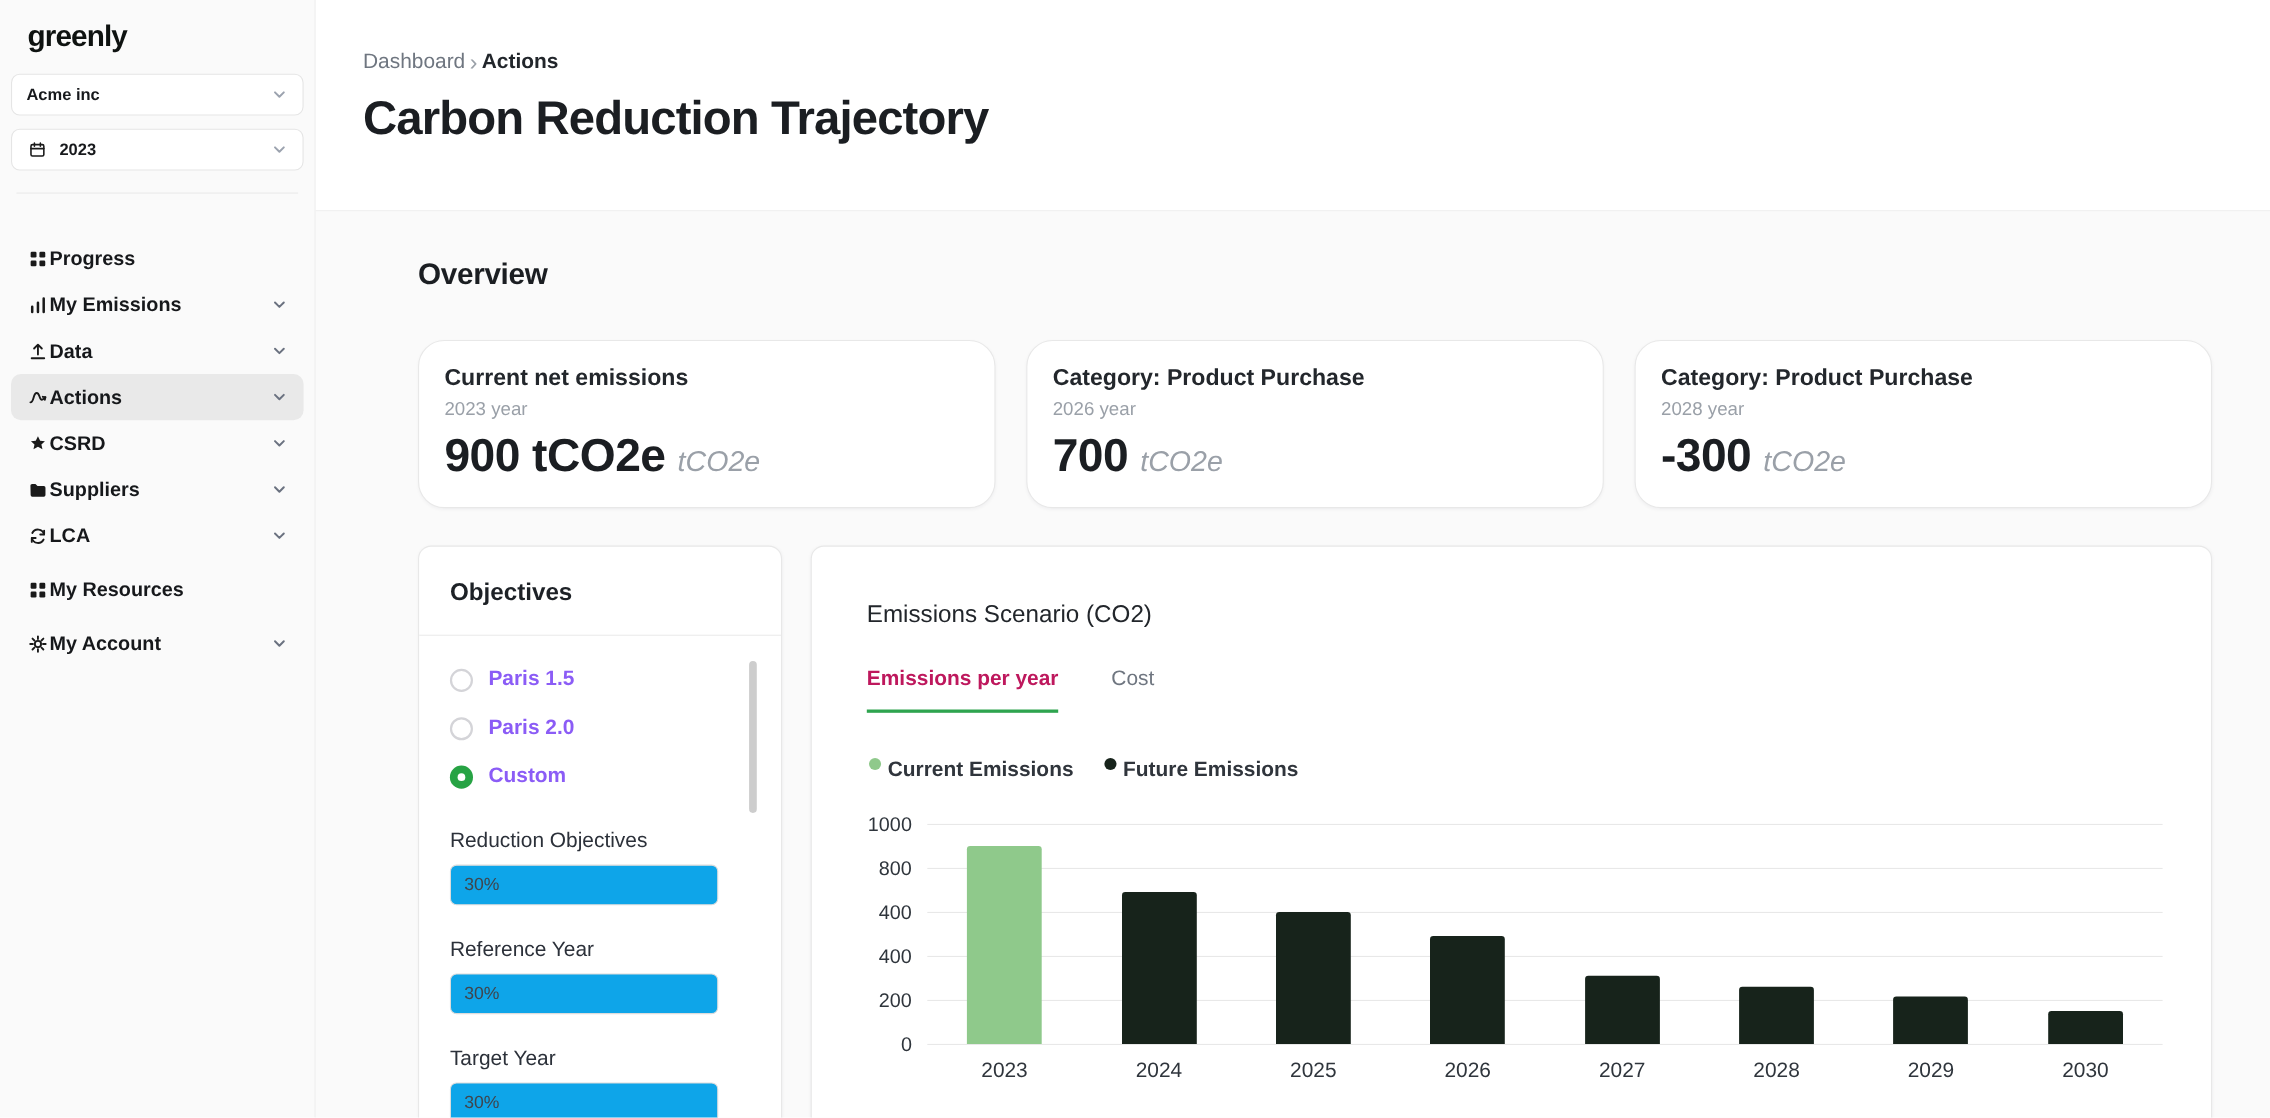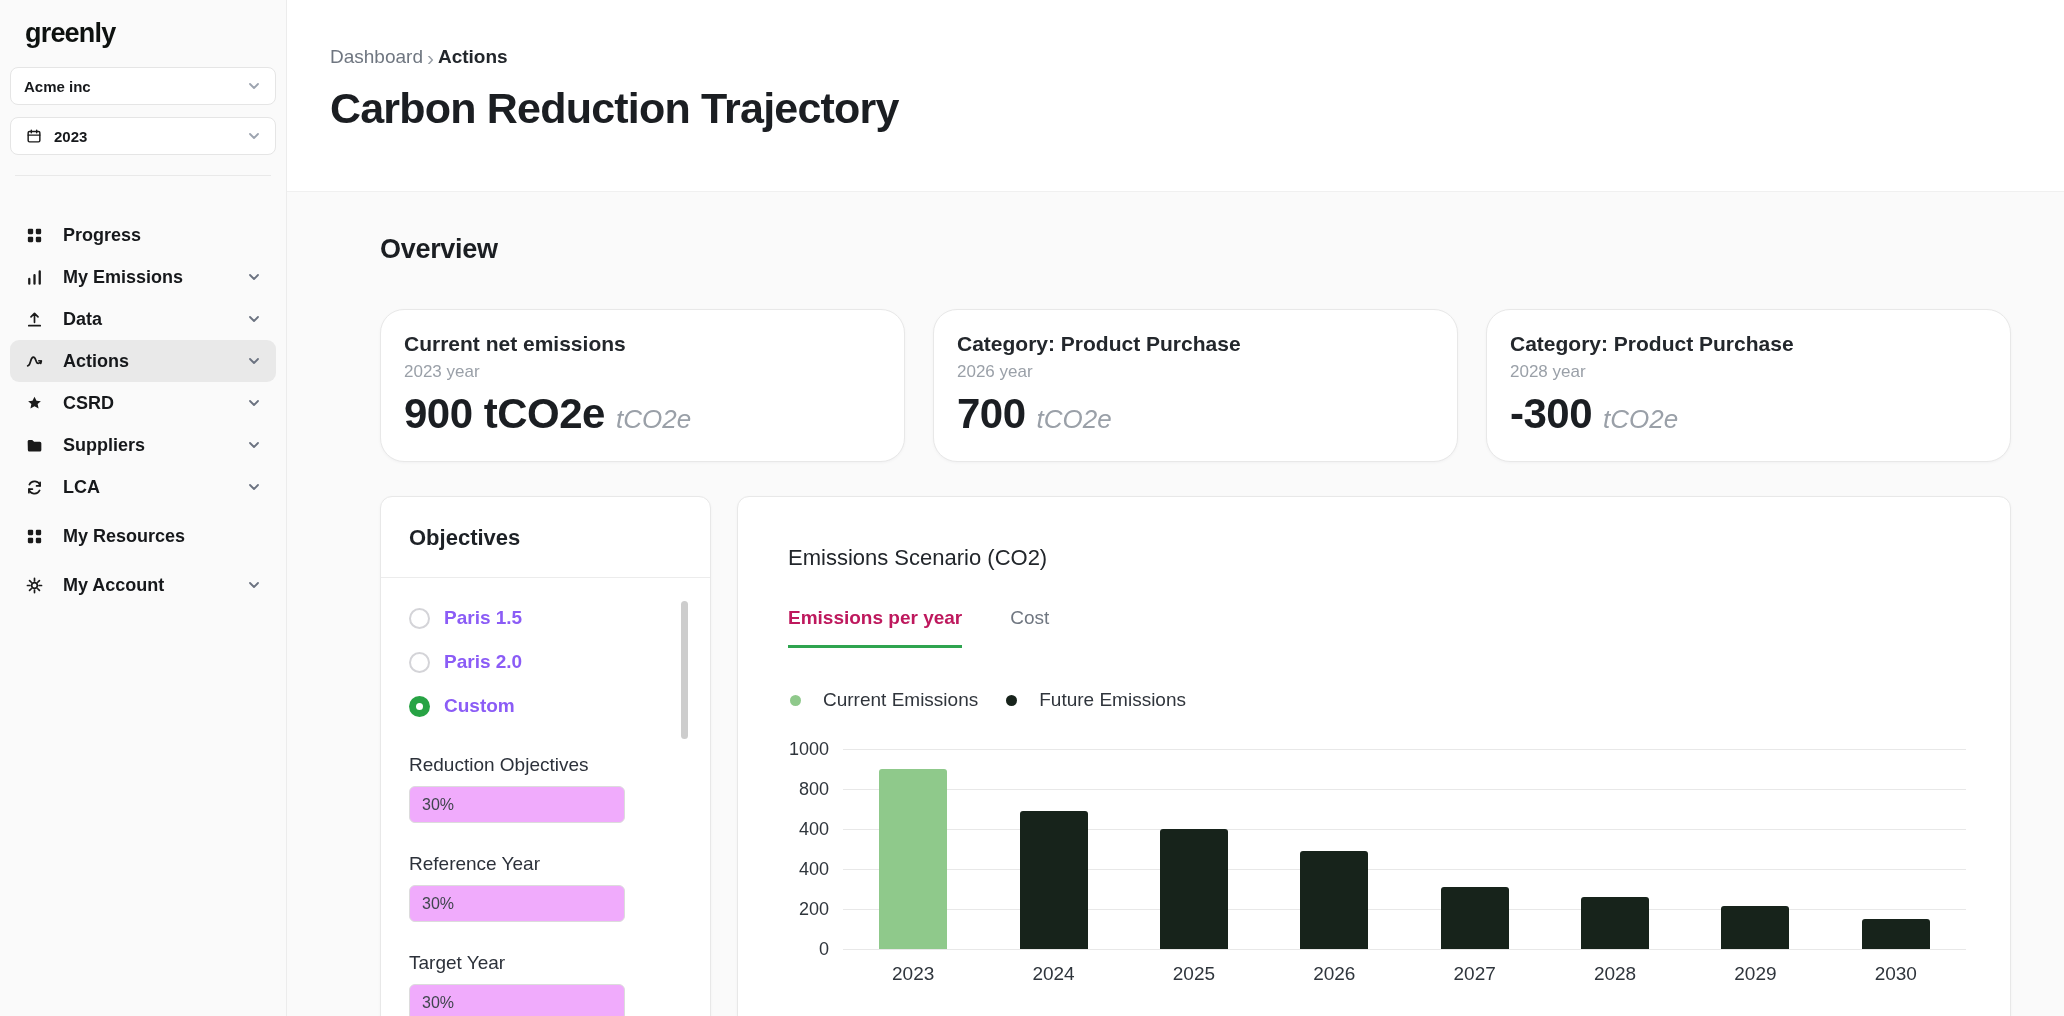--- a/index.html
+++ b/index.html
@@ -8,21 +8,21 @@
 
   
   .sidebar { position:absolute; left:0; top:0; width:287px; height:1016px; background:#fafafa; border-right:1px solid #ececec; padding:18px 10px 0; }
   .logo { margin-left:15px; font-size:27px; font-weight:800; letter-spacing:-0.8px; color:#0e1210; }
   .selector { display:flex; align-items:center; gap:10px; height:38px; background:#ffffff; border:1px solid #e5e5e5; border-radius:8px; padding:0 13px; font-size:15px; font-weight:700; color:#17191c; cursor:pointer; }
   .selector.first { margin-top:18px; }
   .selector.second { margin-top:12px; font-weight:600; }
   .selector .chev { margin-left:auto; display:flex; }
   .side-divider { height:1px; background:#e9e9e9; margin:20px 5px 0; }
   .nav { margin-top:38px; }
-  .nav-item { display:flex; align-items:center; gap:19px; height:42px; padding:0 14px; border-radius:9px; cursor:pointer; }
+  .nav-item { display:flex; align-items:center; gap:1px; height:42px; padding:0 14px; border-radius:9px; cursor:pointer; }
   .nav-item.active { background:#e9e9e9; }
   .nav-item.space-above { margin-top:7px; }
   .nlabel { font-size:18px; font-weight:600; color:#16181b; }
   .nicon { display:flex; width:20px; justify-content:center; }
   .nav-item .chev { margin-left:auto; display:flex; }
 
   
   .page-header { position:absolute; left:287px; top:0; right:0; height:191px; background:#ffffff; padding:46px 0 0 43px; }
   .breadcrumb { display:flex; align-items:center; gap:4px; font-size:19px; }
   .crumb-link { color:#6f7680; cursor:pointer; }
@@ -46,31 +46,31 @@
   .objectives-card { position:absolute; left:93px; top:304px; width:331px; height:760px; background:#ffffff; border:1px solid #e8e8e8; border-radius:12px; box-shadow:0 1px 3px rgba(16,24,40,.04); }
   .obj-header { padding:28px 28px 26px; border-bottom:1px solid #ececec; font-size:22px; font-weight:700; color:#1d2126; }
   .radios { margin-top:18px; }
   .radio-row { display:flex; align-items:center; gap:14px; height:44px; padding:0 28px; cursor:pointer; }
   .radio-circle { width:21px; height:21px; border-radius:50%; border:2px solid #d4d4d8; background:#fff; position:relative; flex:none; }
   .radio-row.selected .radio-circle { border:none; background:#27a344; }
   .radio-row.selected .radio-circle::after { content:""; position:absolute; width:7px; height:7px; left:7px; top:7px; border-radius:50%; background:#fff; }
   .radio-label { font-size:19px; font-weight:700; color:#8b5cf6; }
   .field-label { margin:30px 28px 10px; font-size:19px; color:#2c313a; }
   .field-label.firstf { margin-top:26px; }
-  .field-input { display:block; margin:0 28px; width:216px; height:37px; border:1px solid #dcdcdc; border-radius:6px; background:#f0abfc; padding:0 12px; font-size:16px; color:#3f454d; font-family:inherit; }
+  .field-input { display:block; margin:0 28px; width:244px; height:37px; border:1px solid #dcdcdc; border-radius:6px; background:#0ea5e9; padding:0 12px; font-size:16px; color:#3f454d; font-family:inherit; }
   .obj-scrollbar { position:absolute; right:22px; top:104px; width:7px; height:138px; border-radius:4px; background:#cdcdcd; cursor:pointer; }
 
   
   .scenario-card { position:absolute; left:450px; top:304px; right:53px; height:760px; background:#ffffff; border:1px solid #e8e8e8; border-radius:12px; box-shadow:0 1px 3px rgba(16,24,40,.04); }
   .sc-title { position:absolute; left:50px; top:48px; font-size:22px; font-weight:500; color:#22262b; }
   .tabs { position:absolute; left:50px; top:110px; display:flex; gap:48px; }
   .tab { font-size:19px; color:#6f7680; padding-bottom:16px; cursor:pointer; }
   .tab.active { color:#be185d; font-weight:600; border-bottom:3px solid #2ea44f; }
   .legend { position:absolute; left:52px; top:192px; display:flex; gap:28px; align-items:center; }
-  .legend-item { display:flex; align-items:center; gap:22px; cursor:pointer; }
+  .legend-item { display:flex; align-items:flex-start; gap:6px; cursor:pointer;font-weight:bold; }
   .legend-dot { width:11px; height:11px; border-radius:50%; flex:none; }
   .legend-label { font-size:19px; color:#30353c; }
 
   .chart { position:absolute; left:46px; top:252px; right:44px; height:270px; display:flex; }
   .y-axis { width:59px; position:relative; height:200px; }
   .ytick { position:absolute; right:14px; font-size:18px; color:#2f353c; line-height:18px; }
   .plot { flex:1; position:relative; height:200px; }
   .gridline { position:absolute; left:0; right:0; height:1px; background:#e8e8e8; }
   .bars { position:absolute; left:0; right:0; top:0; height:200px; display:flex; }
   .slot { flex:1; position:relative; }

